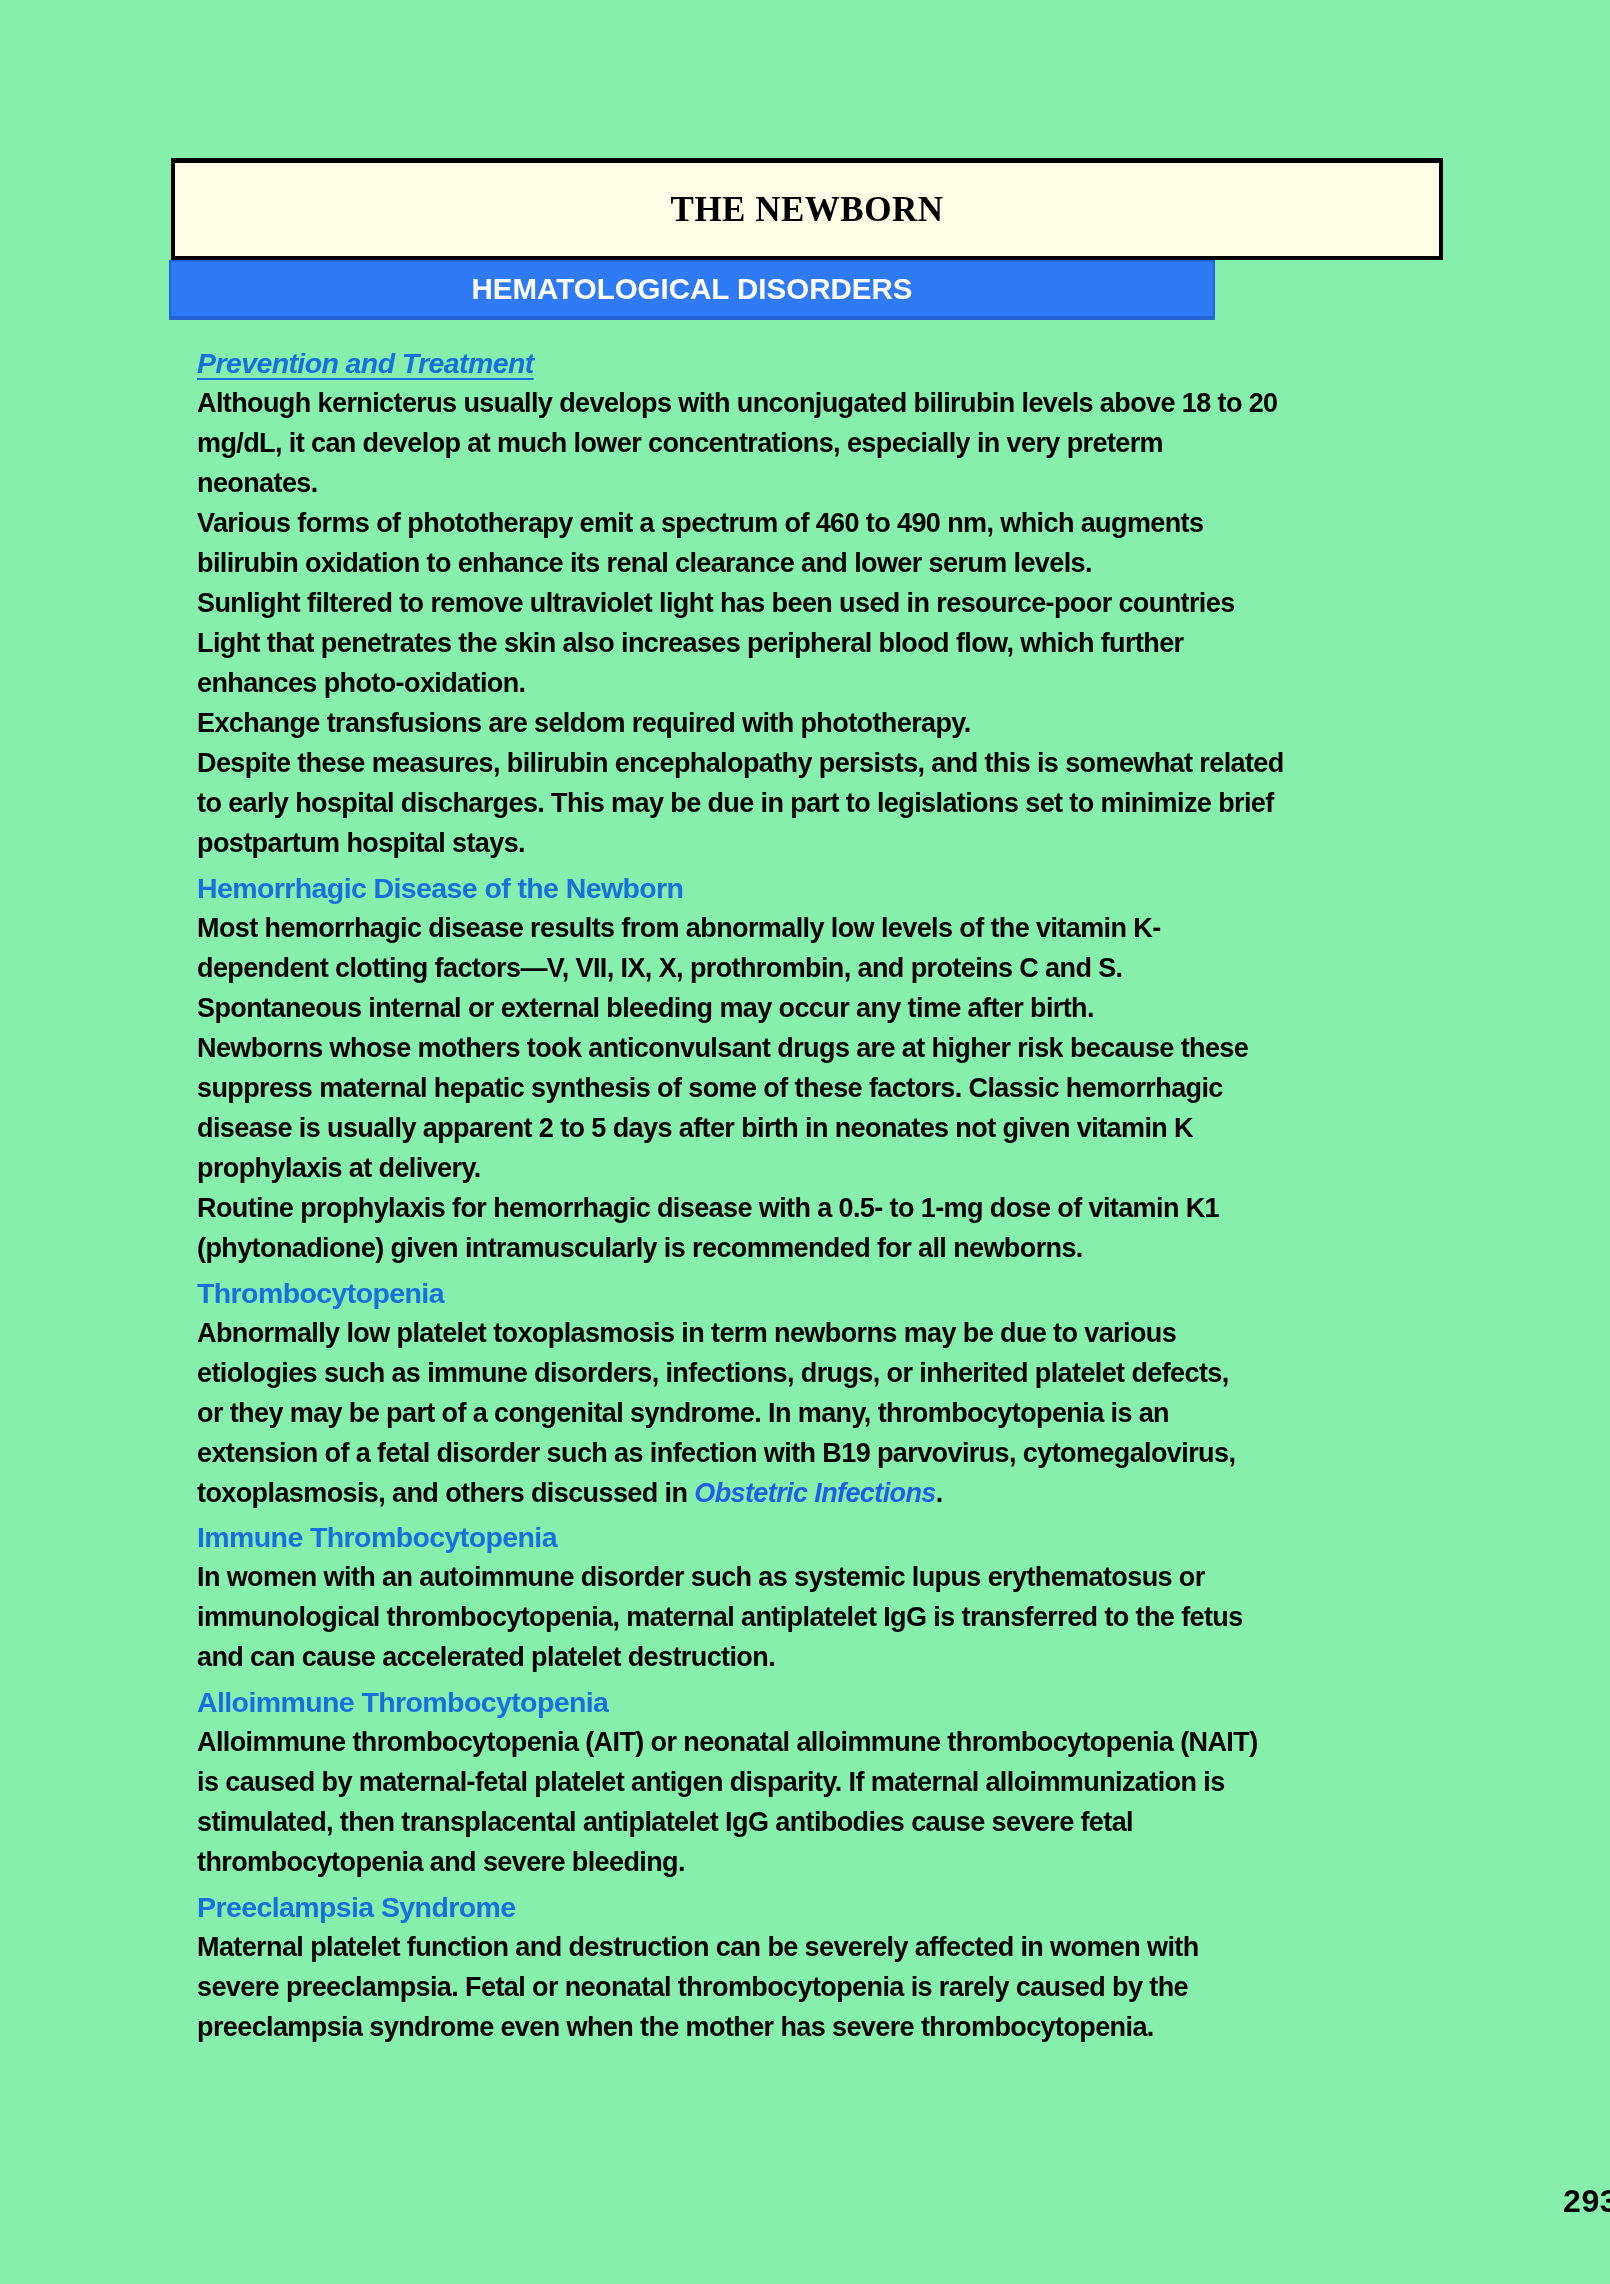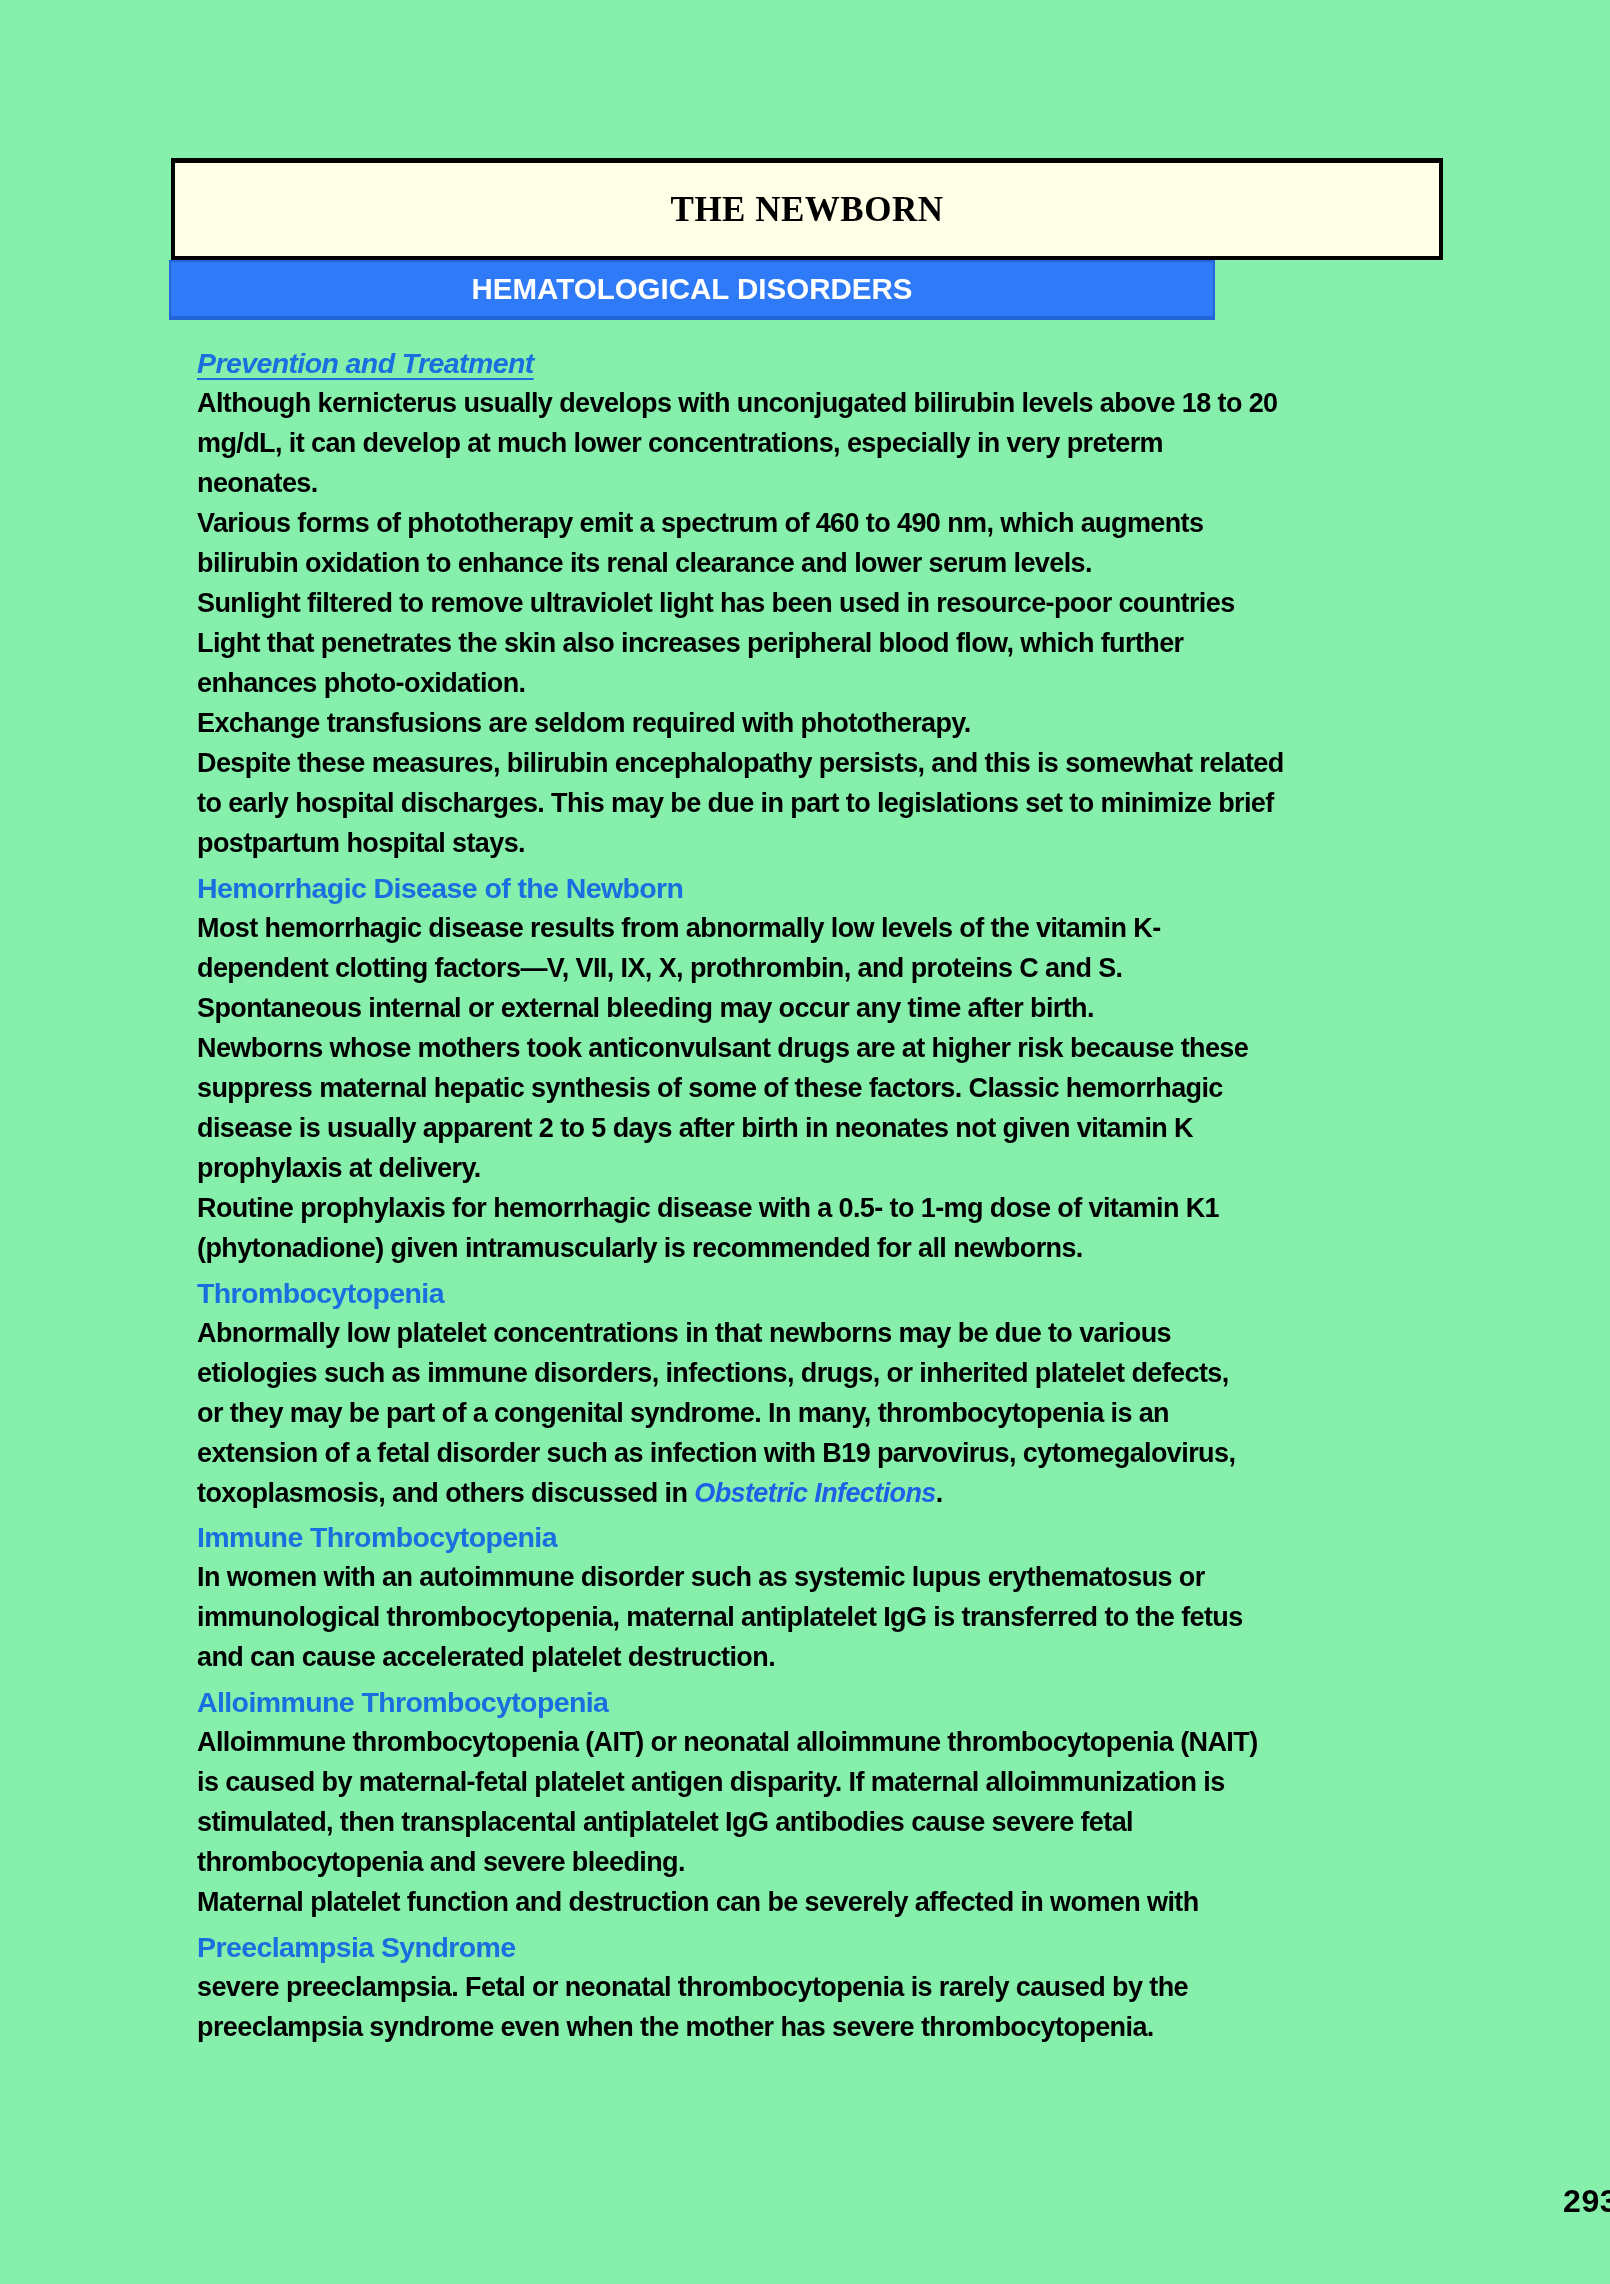--- a/index.html
+++ b/index.html
@@ -134,36 +134,36 @@
       <div class="line body">Most hemorrhagic disease results from abnormally low levels of the vitamin K-</div>
       <div class="line body">dependent clotting factors—V, VII, IX, X, prothrombin, and proteins C and S.</div>
       <div class="line body">Spontaneous internal or external bleeding may occur any time after birth.</div>
       <div class="line body">Newborns whose mothers took anticonvulsant drugs are at higher risk because these</div>
       <div class="line body">suppress maternal hepatic synthesis of some of these factors. Classic hemorrhagic</div>
       <div class="line body">disease is usually apparent 2 to 5 days after birth in neonates not given vitamin K</div>
       <div class="line body">prophylaxis at delivery.</div>
       <div class="line body">Routine prophylaxis for hemorrhagic disease with a 0.5- to 1-mg dose of vitamin K1</div>
       <div class="line body">(phytonadione) given intramuscularly is recommended for all newborns.</div>
       <div class="line heading">Thrombocytopenia</div>
-      <div class="line body">Abnormally low platelet concentrations in that newborns may be due to various</div>
+      <div class="line body">Abnormally low platelet toxoplasmosis in term newborns may be due to various</div>
       <div class="line body">etiologies such as immune disorders, infections, drugs, or inherited platelet defects,</div>
       <div class="line body">or they may be part of a congenital syndrome. In many, thrombocytopenia is an</div>
       <div class="line body">extension of a fetal disorder such as infection with B19 parvovirus, cytomegalovirus,</div>
       <div class="line body"><span>toxoplasmosis, and others discussed in </span><span class="xref-link">Obstetric Infections</span><span>.</span></div>
       <div class="line heading">Immune Thrombocytopenia</div>
       <div class="line body">In women with an autoimmune disorder such as systemic lupus erythematosus or</div>
       <div class="line body">immunological thrombocytopenia, maternal antiplatelet IgG is transferred to the fetus</div>
       <div class="line body">and can cause accelerated platelet destruction.</div>
       <div class="line heading">Alloimmune Thrombocytopenia</div>
       <div class="line body">Alloimmune thrombocytopenia (AIT) or neonatal alloimmune thrombocytopenia (NAIT)</div>
       <div class="line body">is caused by maternal-fetal platelet antigen disparity. If maternal alloimmunization is</div>
       <div class="line body">stimulated, then transplacental antiplatelet IgG antibodies cause severe fetal</div>
       <div class="line body">thrombocytopenia and severe bleeding.</div>
+      <div class="line heading">Preeclampsia Syndrome</div>
       <div class="line body">Maternal platelet function and destruction can be severely affected in women with</div>
-      <div class="line heading">Preeclampsia Syndrome</div>
       <div class="line body">severe preeclampsia. Fetal or neonatal thrombocytopenia is rarely caused by the</div>
       <div class="line body">preeclampsia syndrome even when the mother has severe thrombocytopenia.</div>
     </div>
 
   <div class="page-number">293</div>
 
 </div>
 
 
 </body></html>

